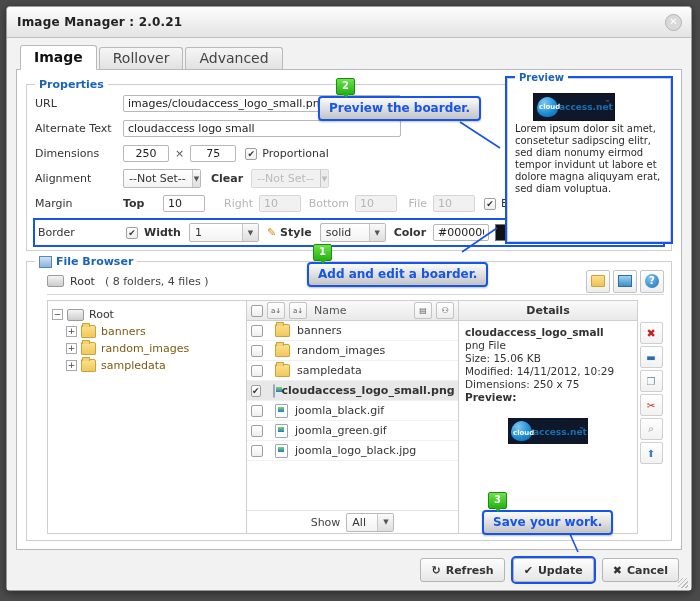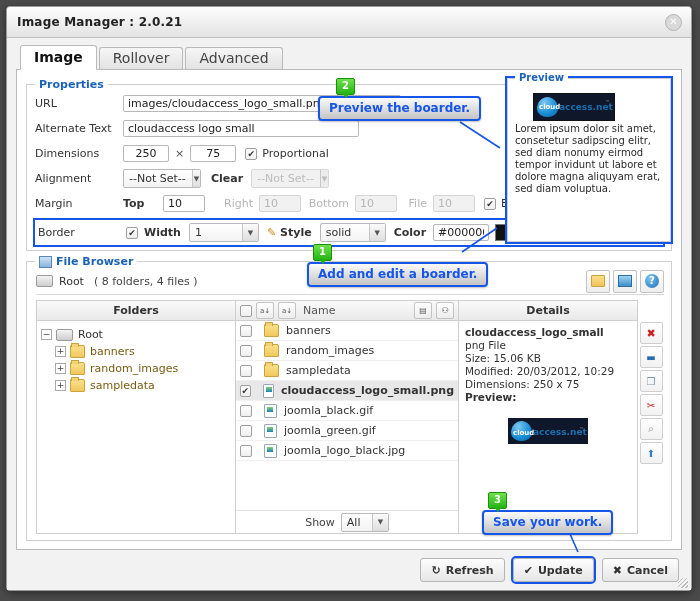--- a/index.html
+++ b/index.html
@@ -114,21 +114,21 @@
     position:absolute;left:3px;top:3px;width:21px;height:20px;
     background:radial-gradient(circle at 35% 28%,#7fc8f3,#1b8fd6 55%,#0b63a8);
     border-radius:50% 50% 50% 50%/60% 60% 40% 40%;
   }
   .logo .drop:after{content:"cloud";position:absolute;left:2px;top:6px;color:#fff;font-size:7px;font-weight:bold;}
   .logo .txt2{position:absolute;left:25px;top:8px;font-size:9px;font-weight:bold;color:#1b6fae;}
   .logo .tm{position:absolute;left:71px;top:5px;font-size:5px;color:#888;}
   .logo-bordered{border:1px solid #111;}
 
   
-  .fb{margin-top:10px;border:1px solid #cfcfcf;padding:6px 7px 6px 9px;position:relative;flex:1;display:flex;flex-direction:column;min-height:0;}
+  .fb{margin-top:10px;border:1px solid #cfcfcf;padding:6px 7px 6px 20px;position:relative;flex:1;display:flex;flex-direction:column;min-height:0;}
   .fb-lg{position:absolute;top:-7px;left:8px;background:#fff;padding:0 4px;color:#1a63b8;font-weight:bold;font-size:11px;display:flex;align-items:center;gap:4px;}
   .fb-head{display:flex;align-items:center;height:26px;border-bottom:1px solid #d8d8d8;}
   .root-label{font-size:11px;color:#333;margin-left:6px;}
   .root-count{font-size:11px;color:#444;margin-left:10px;}
   .fb-tools{margin-left:auto;display:flex;gap:3px;}
   .tool-btn{
     width:22px;height:21px;border:1px solid #c3c3c3;background:linear-gradient(#fff,#ededed);
     border-radius:2px;display:flex;align-items:center;justify-content:center;cursor:pointer;
   }
   .cols{display:flex;flex:1;min-height:0;margin-top:5px;}
@@ -230,21 +230,21 @@
         <div class="fs" style="margin-top:6px;">
           <span class="lg">Properties</span>
 
           <div class="props-row">
             <span class="lbl">URL</span>
             <input type="text" style="width: 278px;" value="images/cloudaccess_logo_small.png">
           </div>
 
           <div class="props-row">
             <span class="lbl">Alternate Text</span>
-            <input type="text" style="width: 236px;" value="cloudaccess logo small">
+            <input type="text" style="width: 278px;" value="cloudaccess logo small">
           </div>
 
           <div class="props-row">
             <span class="lbl">Dimensions</span>
             <input type="text" style="width: 46px; text-align: center;" value="250">
             <span style="margin:0 6px;color:#555;">×</span>
             <input type="text" style="width: 46px; text-align: center;" value="75">
             <span class="cb" style="margin-left:9px;">✔</span>
             <span style="margin-left:5px;">Proportional</span>
           </div>
@@ -329,21 +329,20 @@
               </span>
               <span class="tool-btn">
                 <span style="display:inline-block;width:14px;height:14px;border-radius:50%;background:radial-gradient(circle at 35% 30%,#7cc4ee,#1d6fb8);color:#fff;font-size:10px;font-weight:bold;line-height:14px;text-align:center;">?</span>
               </span>
             </span>
           </div>
 
           <div class="cols">
 
             <div class="col-folders">
-              <div class="colhdr">Folders</div>
               <div class="tree">
                 <div class="tnode">
                   <span class="tgl">−</span>
                   <span class="drive-ic ic"></span>
                   <span style="margin-left:5px;">Root</span>
                 </div>
                 <div class="tnode ind">
                   <span class="tgl">+</span>
                   <span class="folder-ic ic"></span>
                   <span style="margin-left:5px;color:#7a5c12;">banners</span>
@@ -423,21 +422,21 @@
                 </span>
               </div>
             </div>
 
             <div class="col-details">
               <div class="colhdr">Details</div>
               <div class="details">
                 <b>cloudaccess_logo_small</b><br>
                 <span>png File</span><br>
                 <span>Size: 15.06 KB</span><br>
-                <span>Modified: 20/03/2012, 10:29</span><br>
+                <span>Modified: 14/11/2012, 10:29</span><br>
                 <span>Dimensions: 250 x 75</span><br>
                 <b>Preview:</b>
                 <div style="text-align:center;padding-top:14px;">
                   <span class="logo">
                     <span class="drop"></span>
                     <span class="txt2">access.net</span>
                     <span class="tm">™</span>
                   </span>
                 </div>
               </div>

